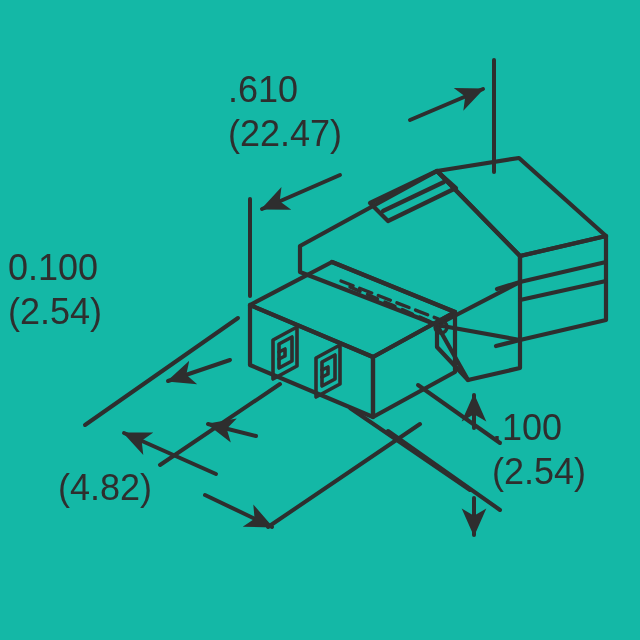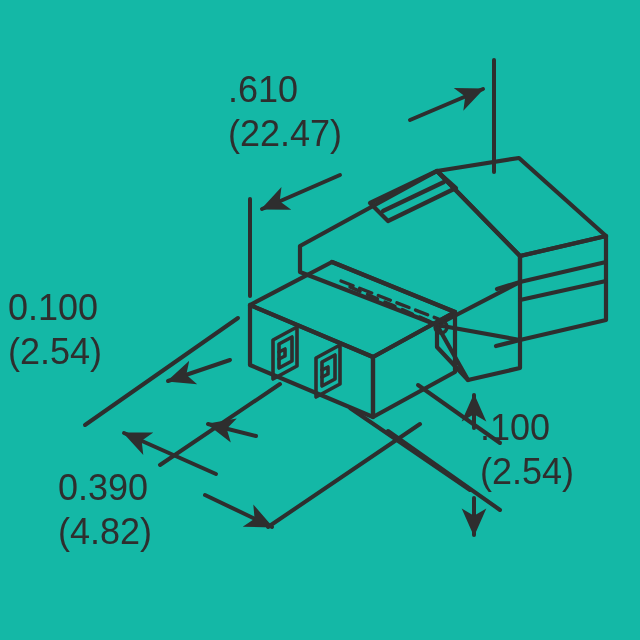--- a/index.html
+++ b/index.html
@@ -31,23 +31,23 @@
     font-family: "Liberation Sans", sans-serif;
     font-size: 36px;
     line-height: 44px;
     letter-spacing: 0px;
     white-space: nowrap;
     user-select: none;
   }
   .dim-text .l1 { display: block; }
   .dim-text .l2 { display: block; }
   #label-610   { left: 228px; top: 68px;  }
-  #label-100-l { left: 8px;   top: 246px; margin-top: 40px; }
+  #label-100-l { left: 8px;   top: 246px; }
   #label-390   { left: 58px;  top: 466px; }
-  #label-100-r { left: 480px; top: 406px; }
+  #label-100-r { left: 492px; top: 406px; }
 </style>
 </head>
 <body>
 
 <div id="stage">
 
   <svg id="drawing" viewBox="0 0 640 640" xmlns="http://www.w3.org/2000/svg">
 
     <defs>
       <marker id="arrowFilled" viewBox="0 0 10 10" refX="9.5" refY="5" markerWidth="7" markerHeight="7" orient="auto-start-reverse">
@@ -139,21 +139,20 @@
     <span class="l1">.610</span>
     <span class="l2">(22.47)</span>
   </div>
 
   <div class="dim-text" id="label-100-l">
     <span class="l1">0.100</span>
     <span class="l2">(2.54)</span>
   </div>
 
   <div class="dim-text" id="label-390">
-    <span class="l1">0.390</span>
     <span class="l2">(4.82)</span>
   </div>
 
   <div class="dim-text" id="label-100-r">
     <span class="l1">.100</span>
     <span class="l2">(2.54)</span>
   </div>
 
 </div>
 

